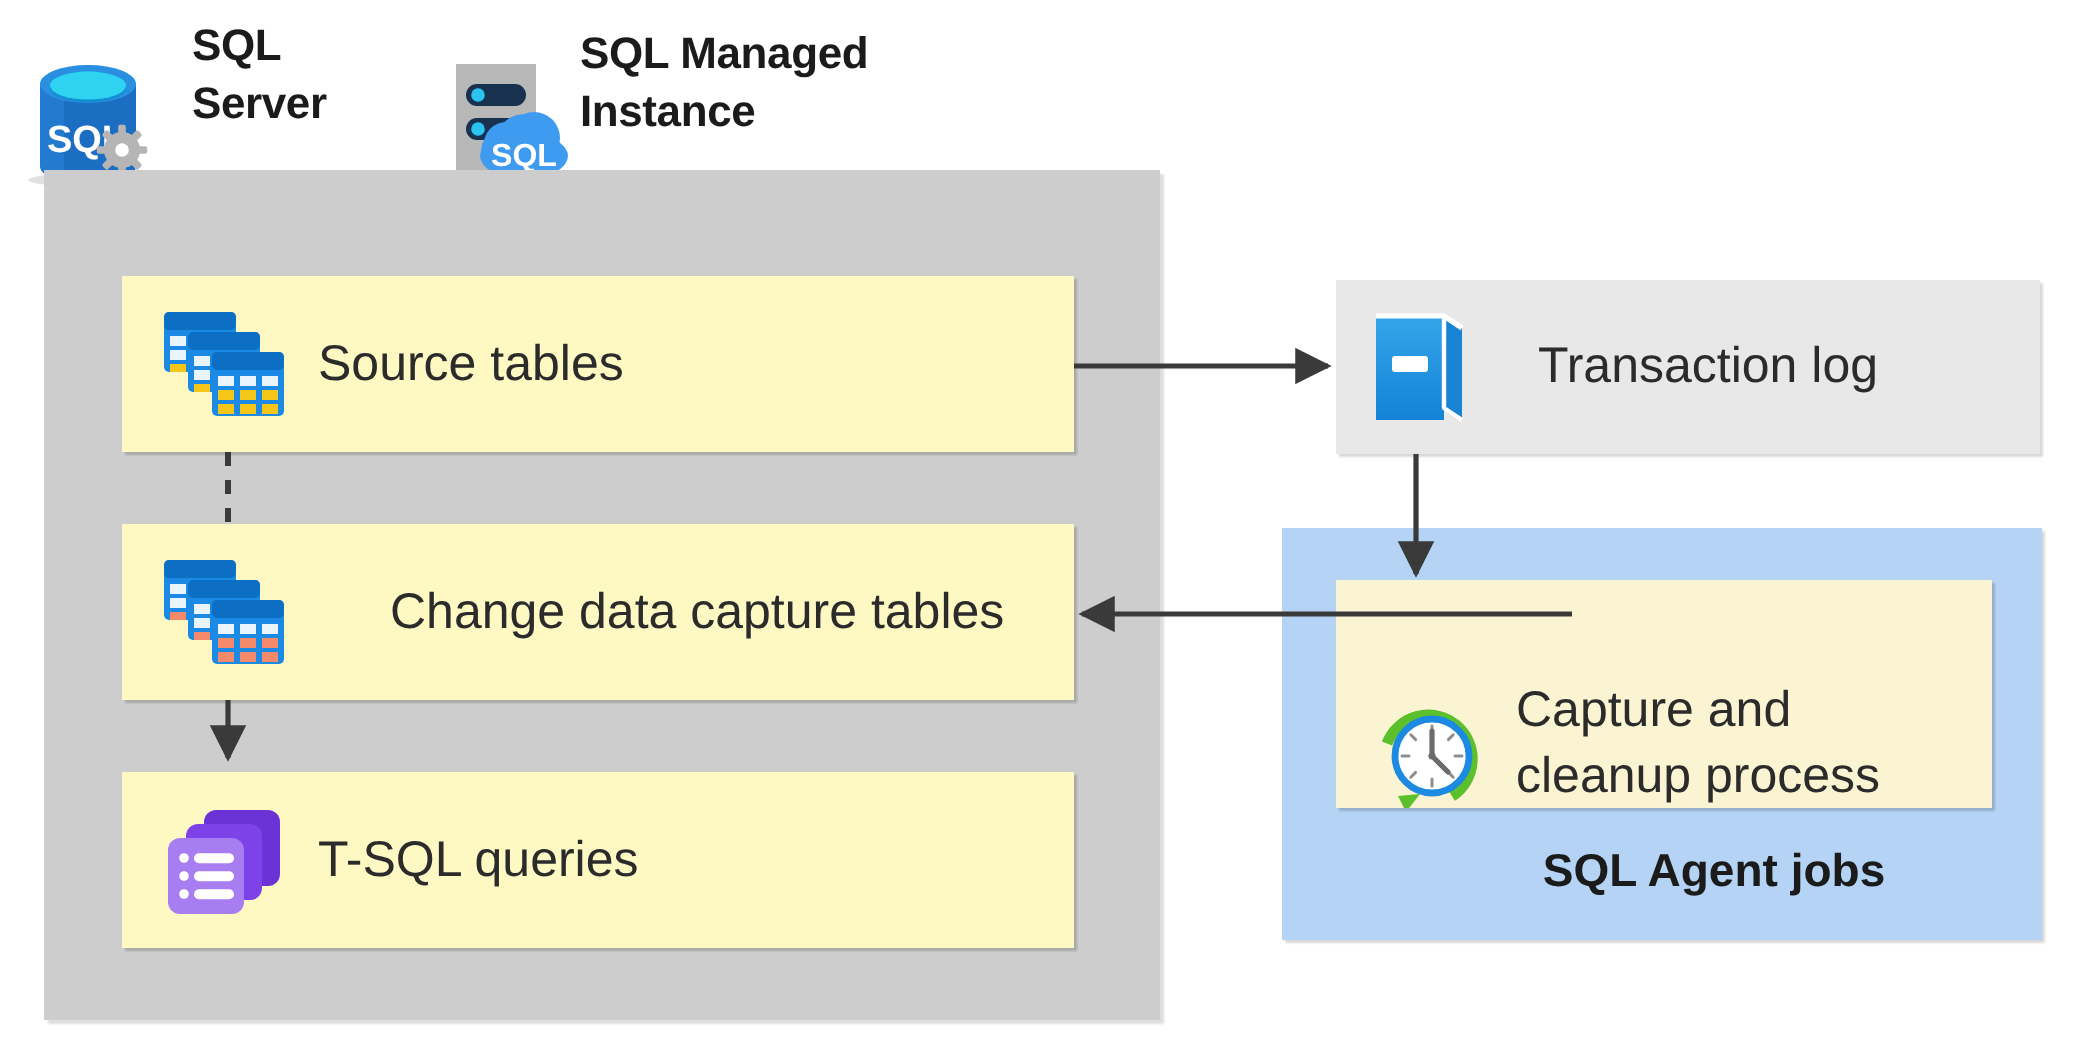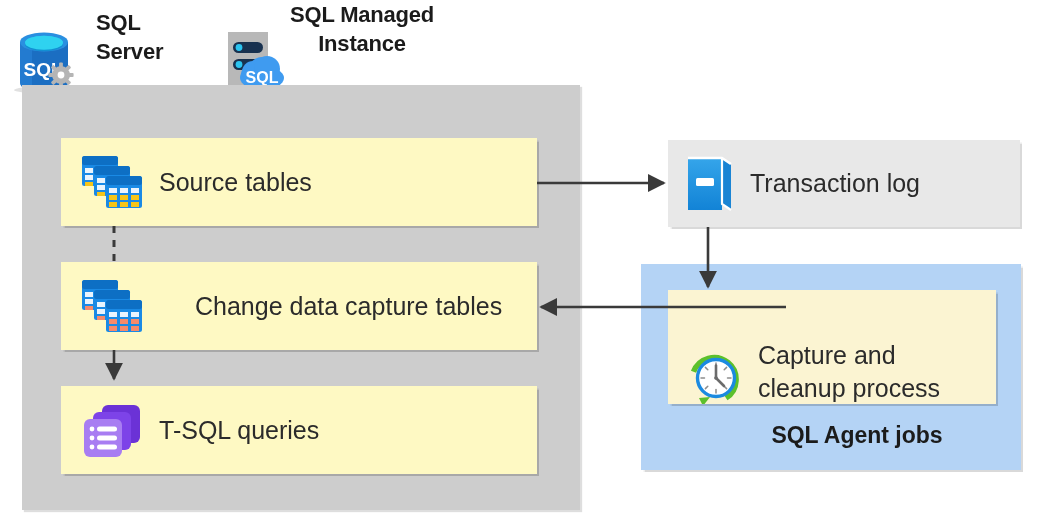--- a/index.html
+++ b/index.html
@@ -20,21 +20,21 @@
   .hdr-title{
     position:absolute;
     font-weight:bold;
     font-size:22px;
     line-height:1.32;
     color:#1b1b1b;
     letter-spacing:-0.2px;
     white-space:pre-line;
   }
   #sqlserver-title{ left:96px;  top:8px; }
-  #sqlmi-title{     left:290px; top:0;text-align:center; }
+  #sqlmi-title{     left:290px; top:12px; }
 
   #sqlserver-icon{ position:absolute; left:14px;  top:28px; width:66px; height:66px; }
   #sqlmi-icon{     position:absolute; left:220px; top:26px; width:70px; height:70px; }
 
   
   #engine-container{
     position:absolute;
     left:22px; top:85px;
     width:558px; height:425px;
     background:#cdcdcd;
@@ -69,21 +69,21 @@
   #txlog-box{
     position:absolute;
     left:668px; top:140px;
     width:352px; height:87px;
     background:#e8e8e8;
     box-shadow:1.5px 1.5px 1px rgba(0,0,0,.15);
     display:flex; align-items:center;
   }
   #txlog-box .card-icon{ margin-left:16px; width:54px; height:58px;
     display:flex;align-items:center;justify-content:center;}
-  #txlog-box .card-label{ margin-left:12px; font-size:25px; color:#2b2b2b; }
+  #txlog-box .card-label{ margin-left:31px; font-size:25px; color:#2b2b2b; }
 
   
   #agent-box{
     position:absolute;
     left:641px; top:264px;
     width:380px; height:206px;
     background:#b4d3f5;
     box-shadow:1.5px 1.5px 1px rgba(0,0,0,.15);
   }
   #agent-label{

